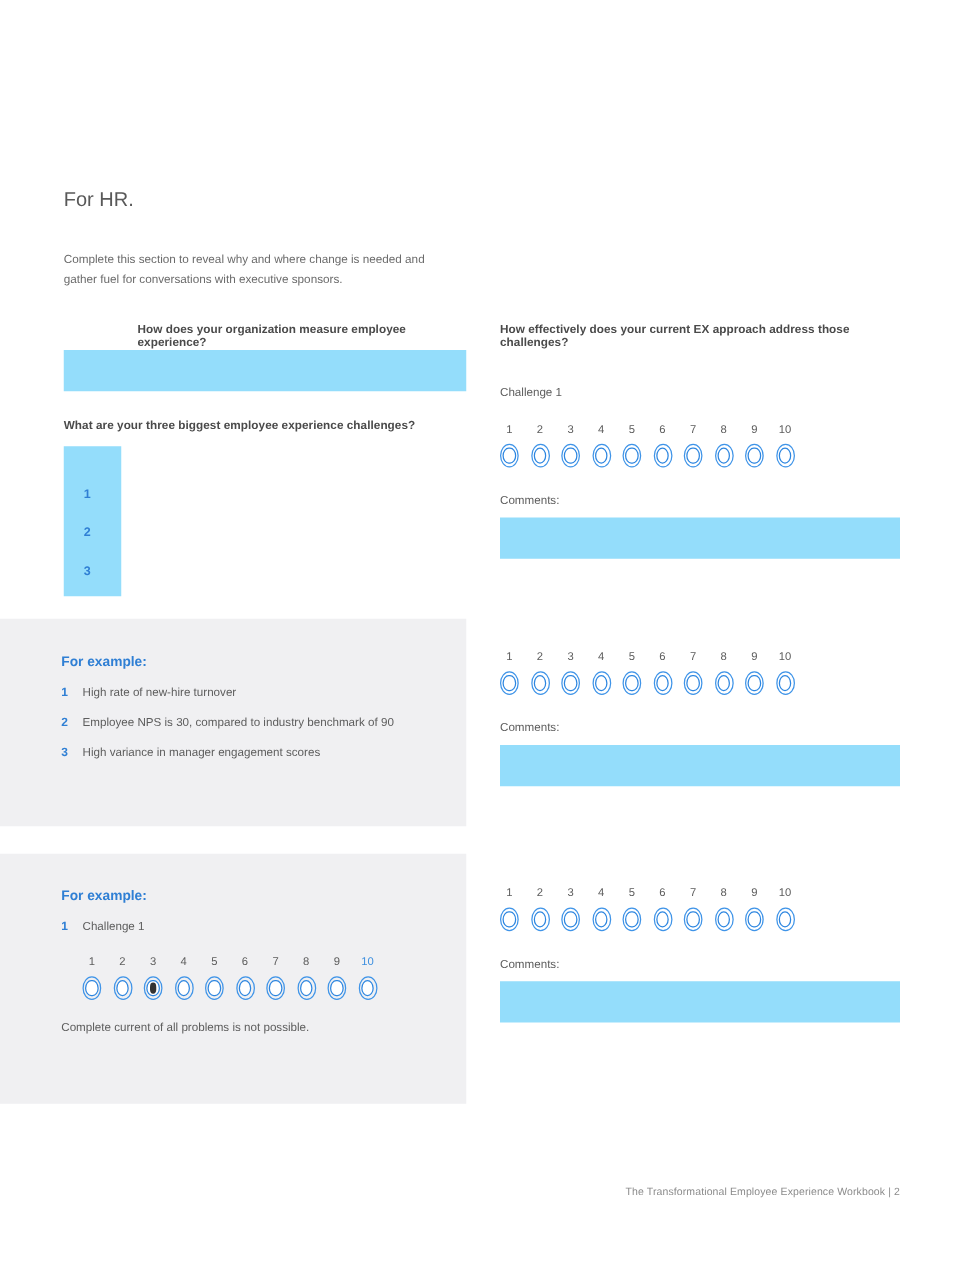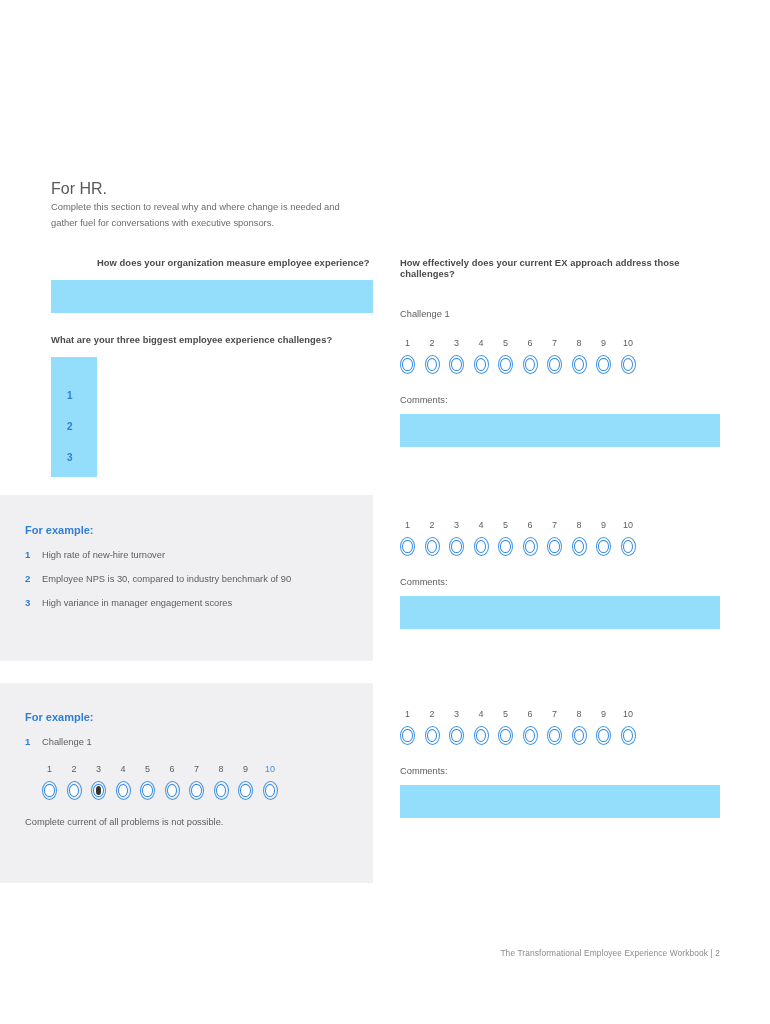--- a/index.html
+++ b/index.html
@@ -70,21 +70,21 @@
   }
 
   
   .example-panel {
     position: absolute;
     left: 0;
     width: 373px;
     background: #f0f0f2;
     box-sizing: border-box;
   }
-  .example-inner { padding-left: 25px; padding-right: 20px; }
+  .example-inner { padding-left: 25px; padding-right: 20px; margin-left: 24px; }
   .example-title {
     color: #2f7fd4;
     font-size: 11px;
     font-weight: bold;
   }
   .ex-item {
     display: flex;
     align-items: baseline;
     margin-top: 13px;
   }
@@ -164,25 +164,25 @@
     letter-spacing: .1px;
   }
 </style>
 </head>
 <body>
 
 <div class="page">
 
   <div class="col-left">
 
-    <div style="position:absolute;top:180px;left:0;width:322px;">For HR.</div>
+    <div style="position:absolute;top:152px;left:0;width:322px;">For HR.</div>
 
     <div class="intro" style="position:absolute;top:190px;left:0;">Complete this section to reveal why and where change is needed and gather fuel for conversations with executive sponsors.</div>
 
-    <div class="question" style="position:absolute;top:257px;left:2px;padding-left:44px;">How does your organization measure employee experience?</div>
+    <div class="question" style="position:absolute;top:257px;left:15px;padding-left:44px;">How does your organization measure employee experience?</div>
 
     <div class="fill-box" style="position:absolute;top:280px;left:0;height:33px;"></div>
 
     <div class="question" style="position:absolute;top:334px;left:0;">What are your three biggest employee experience challenges?</div>
 
     <div class="challenge-box" style="position:absolute;top:357px;left:0;height:120px;">
       <div class="chal-row">
         <span class="chal-num">1</span>
         <span class="chal-line"></span>
       </div>

